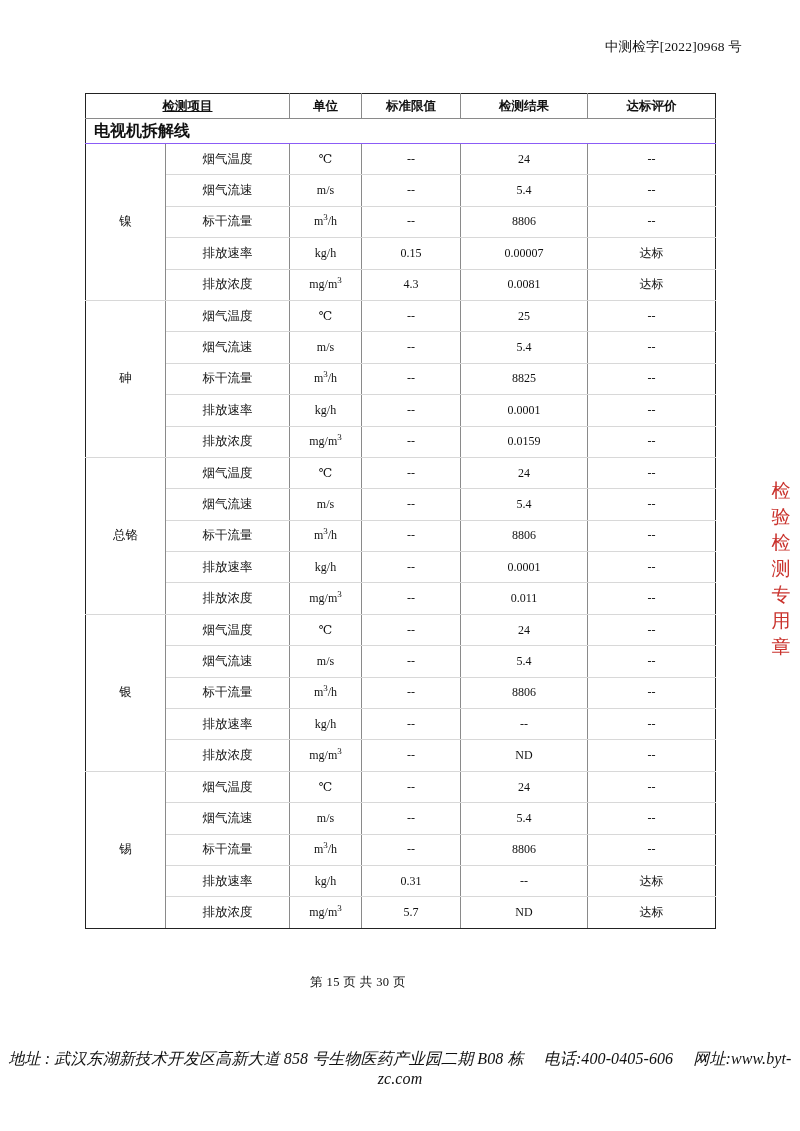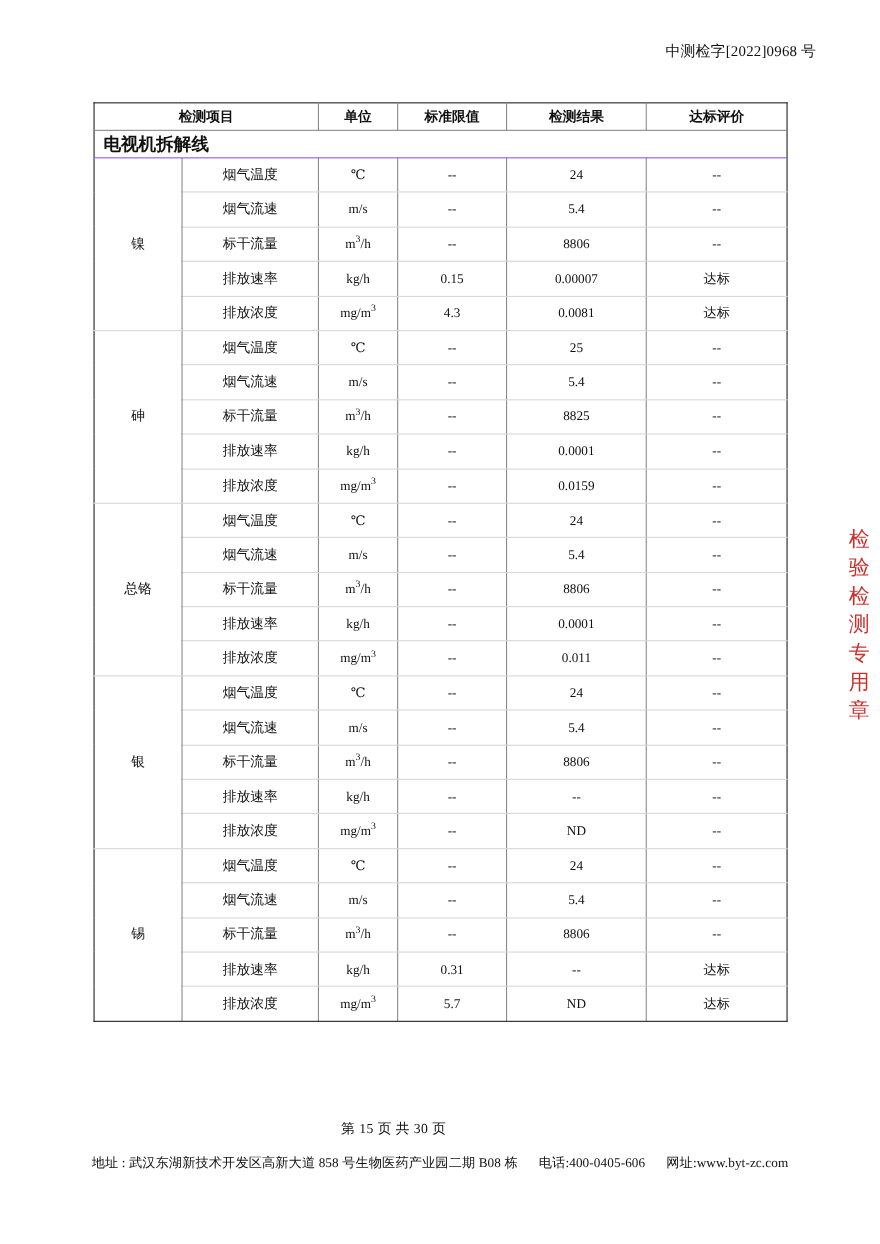--- a/index.html
+++ b/index.html
@@ -65,21 +65,21 @@
     font-weight: normal;
     background: #fff;
   }
   table.report thead th {
     border-top: 1.6px solid #222;
     border-bottom: 1px solid #8a8a8a;
     font-weight: bold;
     font-size: 12.5px;
     height: 24px;
   }
-  table.report thead th:first-child { border-left: 1.6px solid #222; }
+  table.report thead th:first-child { border-left: 1.6px solid #222; text-decoration: underline; }
   table.report thead th:last-child { border-right: 1.6px solid #222; }
 
   tr.row td { border-bottom: 1px solid #d8d8d8; }
   tr.row td.edge-l { border-left: 1.6px solid #222; }
   tr.row td.edge-r { border-right: 1.6px solid #222; }
   tr.group-start td { border-top: 1px solid #8a8a8a; text-align: center; }
   tr.section td {
     text-align: left;
     padding-left: 8px;
     font-weight: bold;
@@ -100,33 +100,34 @@
   }
   .sup {
     font-size: 9px;
     vertical-align: super;
     line-height: 0;
   }
   .footer-page {
     position: absolute;
     left: 0;
     width: 716px;
-    top: 1018px;
+    top: 974px;
     text-align: center;
     font-size: 12.5px;
     letter-spacing: 0.4px;
   }
   .footer-addr {
     position: absolute;
     left: 0;
     width: 800px;
     top: 1049px;
     text-align: center;
-    font-size: 12px;
+    font-size: 16px;
     letter-spacing: 0.1px;
+    font-style: italic;
   }
   .footer-addr span { margin-right: 16px; }
   .footer-addr span:last-child { margin-right: 0; }
 
   
   .seal {
     position: absolute;
     right: 6px;
     top: 480px;
     width: 26px;

